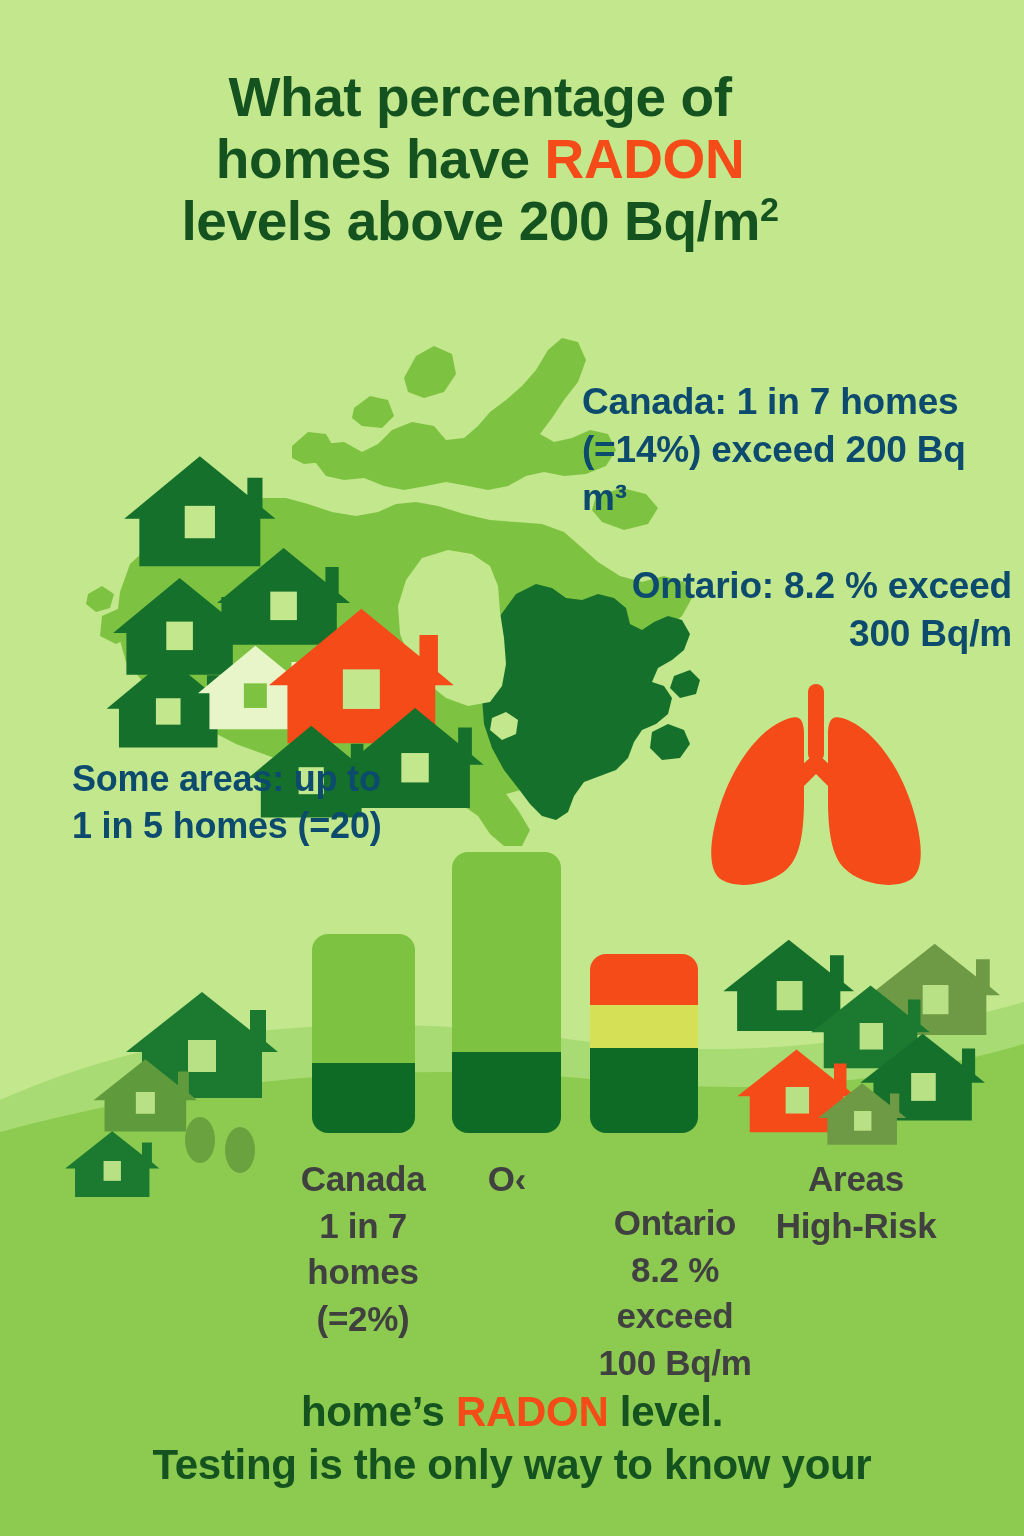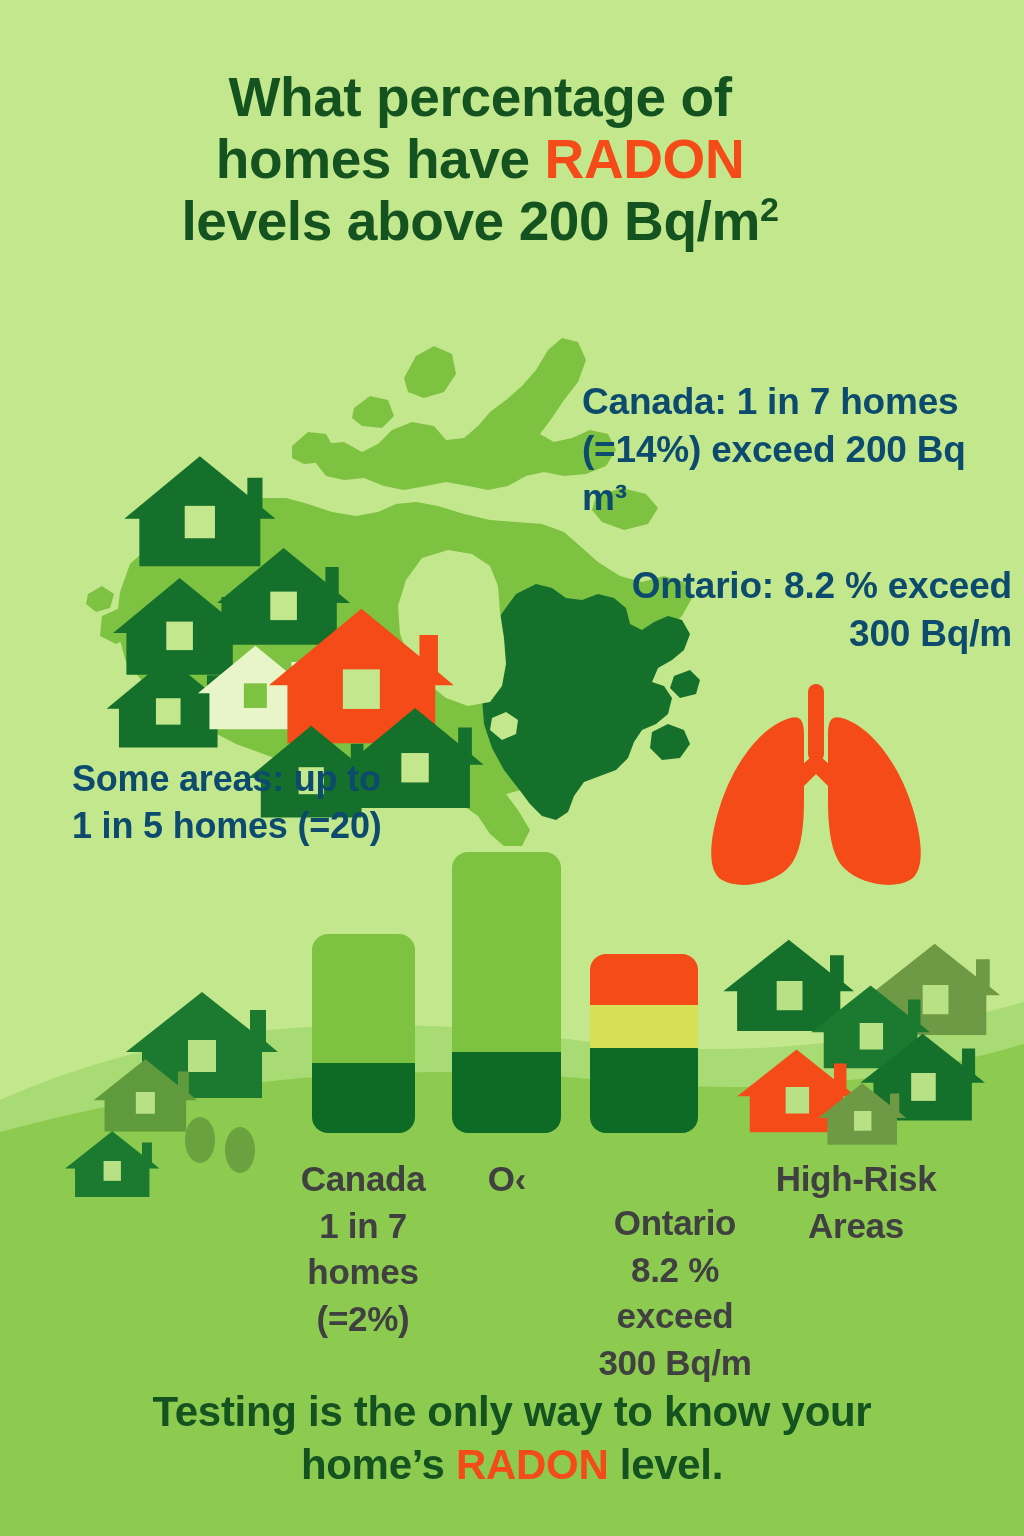--- a/index.html
+++ b/index.html
@@ -244,27 +244,27 @@
       <div>homes</div>
       <div>(=2%)</div>
     </div>
   <div class="bar-label" id="label-ontario-tall">
       <div>O‹</div>
     </div>
   <div class="bar-label" id="label-ontario">
       <div>Ontario</div>
       <div>8.2 %</div>
       <div>exceed</div>
-      <div>300 Bq/m</div>
+      <div>100 Bq/m</div>
     </div>
   <div class="bar-label" id="label-highrisk">
+      <div>Areas</div>
       <div>High-Risk</div>
-      <div>Areas</div>
     </div>
 
   <div id="footer-note">
-    <div>Testing is the only way to know your</div>
     <div>
       <span>home’s </span><span class="radon">RADON</span><span> level.</span>
     </div>
+    <div>Testing is the only way to know your</div>
   </div>
 
 </div>
 
 </body></html>

